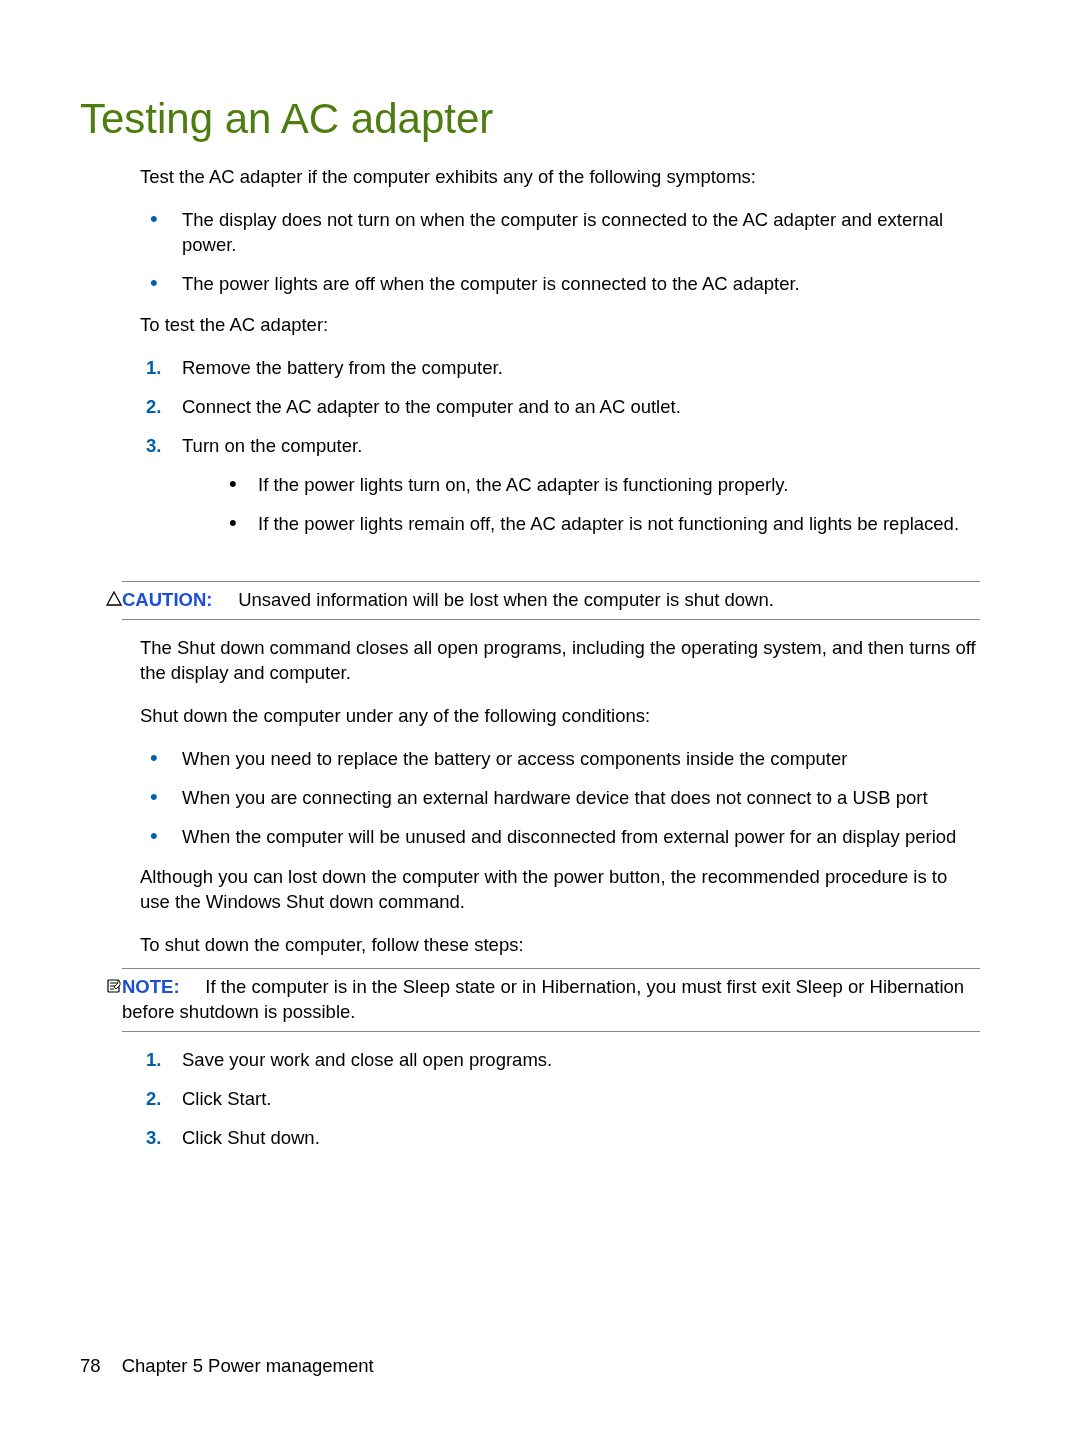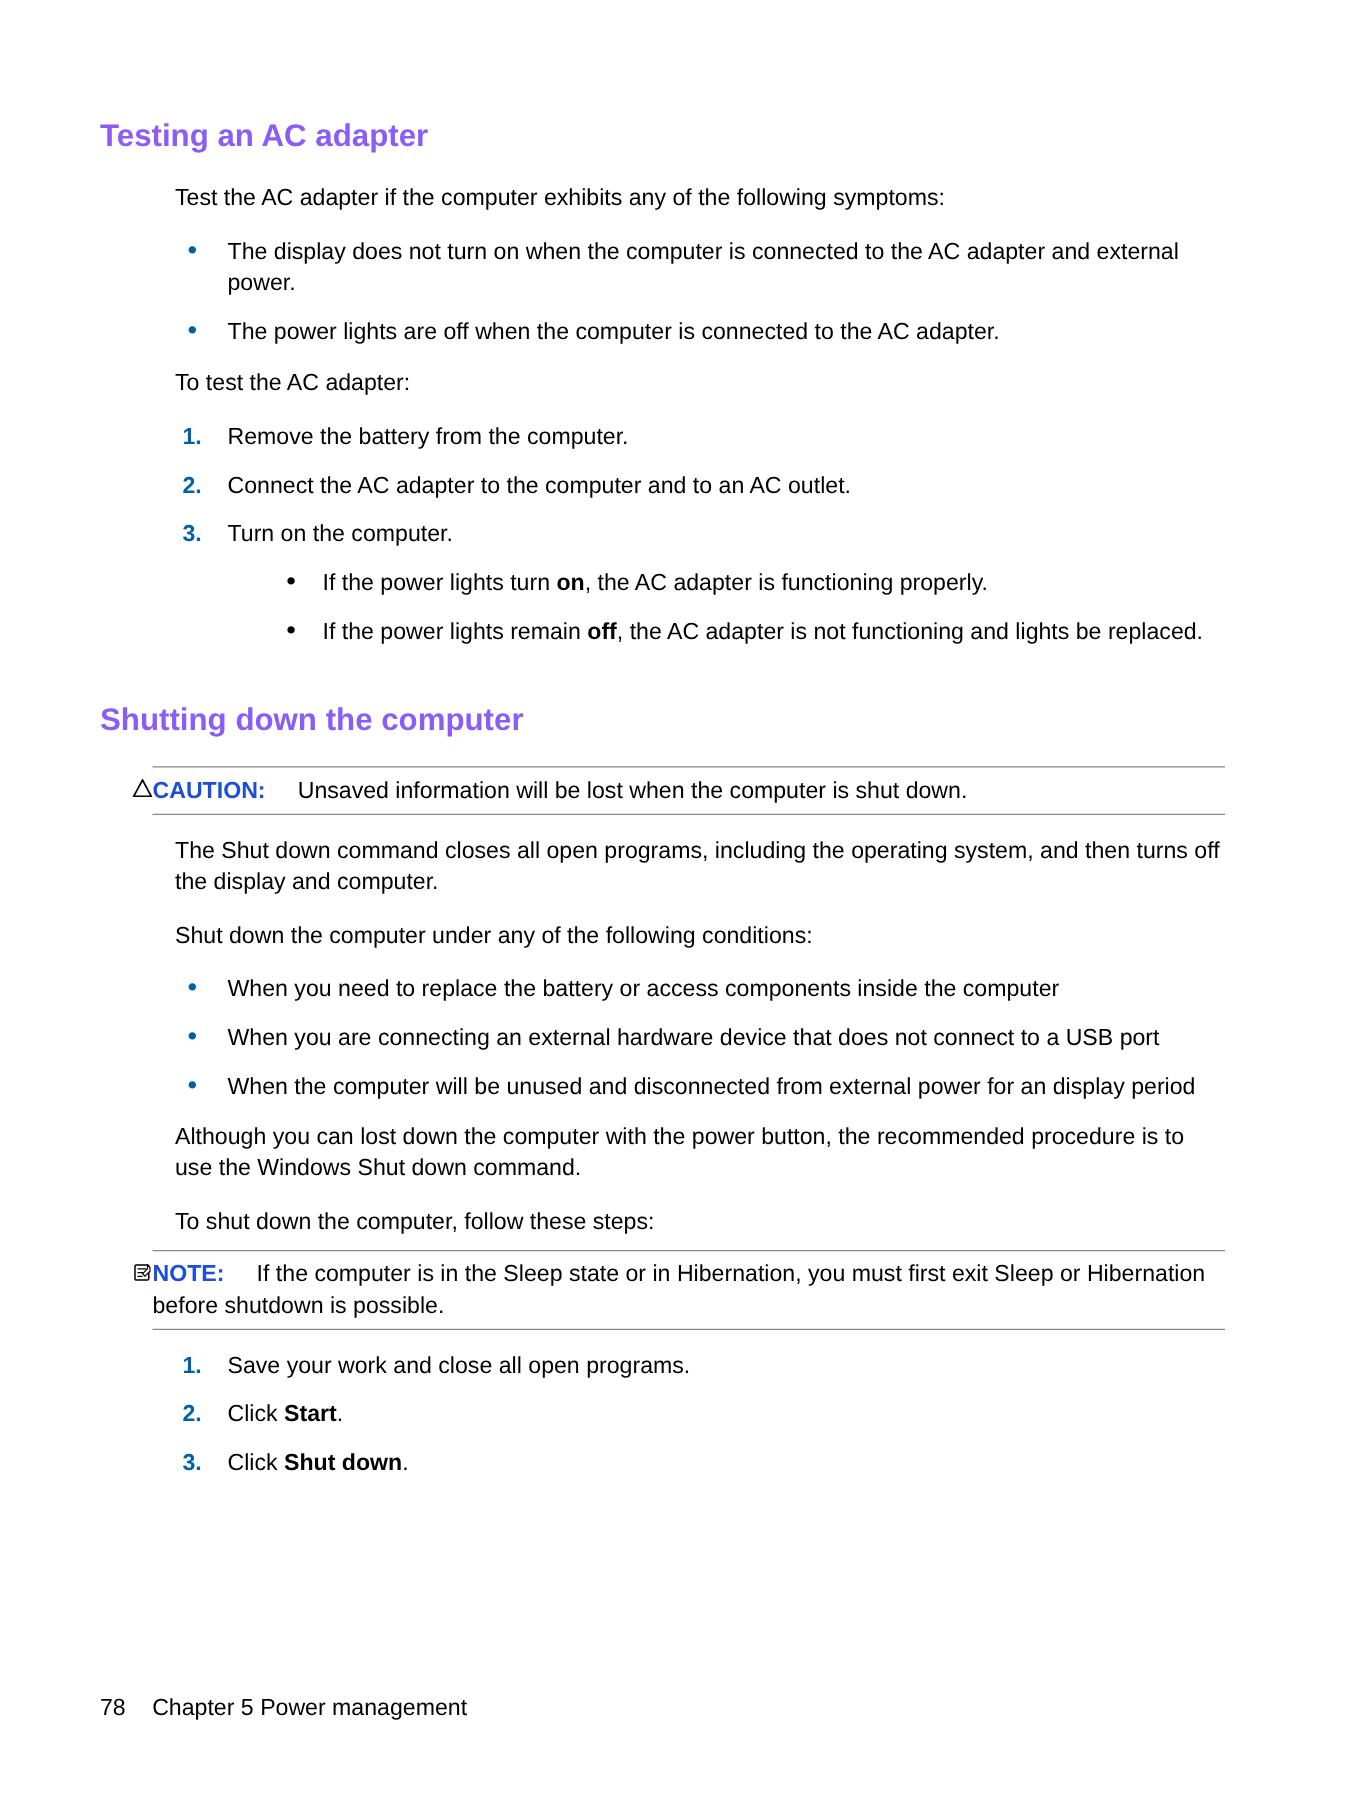--- a/index.html
+++ b/index.html
@@ -4,23 +4,23 @@
 <style>
   * { box-sizing: border-box; margin: 0; padding: 0; }
   html, body { width: 1080px; height: 1437px; background: #fff; font-family: Arial, Helvetica, sans-serif; color: #000; }
   .page {
     position: relative;
     width: 1080px;
     height: 1437px;
     padding: 95px 100px 60px 80px;
   }
   h1.section {
-    color: #8b5cf6;
-    font-size: 25px;
-    font-weight: bold;
+    color: #4d7c0f;
+    font-size: 42px;
+    font-weight: normal;
     margin-bottom: 22px;
   }
   .body-block {
     margin-left: 60px;
     font-size: 18.5px;
     line-height: 1.35;
   }
   .body-block p { margin-bottom: 18px; }
   .body-block p.tight { margin-bottom: 10px; }
   ul.bullets, ol.steps {
@@ -82,21 +82,21 @@
     position: absolute;
     left: -16px;
     top: 7px;
     width: 16px;
     height: 16px;
   }
   .callout-label {
     color: #1d4ed8;
     font-weight: bold;
   }
-  .bold { font-weight: bold; }
+  .bold { font-weight: normal; }
   .footer {
     position: absolute;
     left: 80px;
     bottom: 60px;
     font-size: 18.5px;
   }
   .footer .page-num { margin-right: 16px; }
   .h2-spacer { height: 28px; }
 </style>
 </head>
@@ -126,21 +126,20 @@
               <span>If the power lights remain </span><span class="bold">off</span><span>, the AC adapter is not functioning and lights be replaced.</span>
             </li>
           </ul>
         </div>
       </li>
     </ol>
   </div>
 
   <div class="h2-spacer"></div>
 
-  <h1 class="section">Shutting down the computer</h1>
   <div class="body-block">
 
     <div class="callout">
       <span class="callout-icon">
         <svg viewBox="0 0 16 16" width="16" height="16">
             <path d="M8 1 L15 14 L1 14 Z" fill="none" stroke="#000" stroke-width="1.3"></path>
           </svg>
       </span>
       <span class="callout-label">CAUTION:</span>
       <span>&nbsp;&nbsp;&nbsp;</span>

